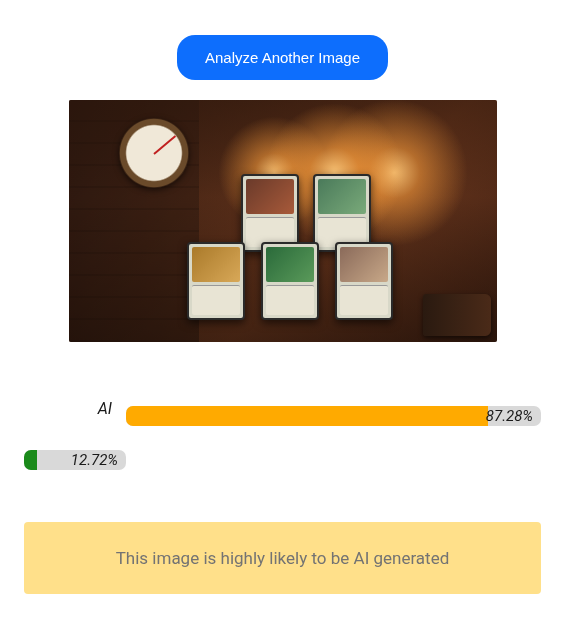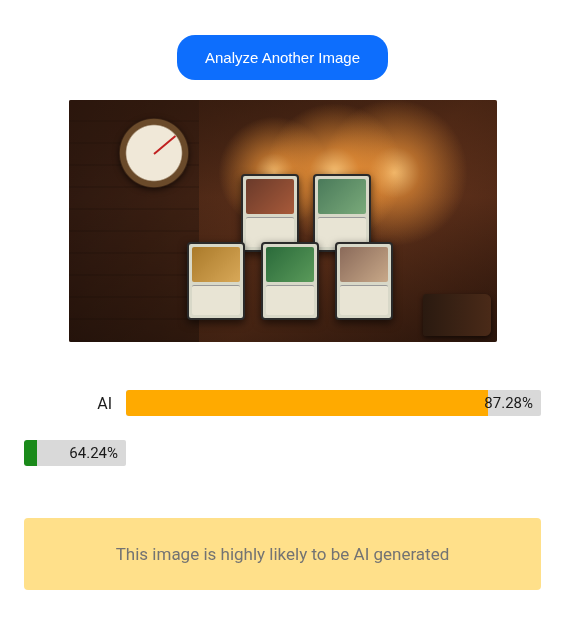--- a/index.html
+++ b/index.html
@@ -106,37 +106,39 @@
       background: repeating-linear-gradient(0deg, rgba(0,0,0,0.25) 0 2px, rgba(70,35,18,0.0) 2px 22px),
                   linear-gradient(90deg,#2a1710,#3a2014);
       opacity: 0.6;
     }
 
     .bars {
       margin-top: 48px;
       width: 100%;
       display: grid;
       grid-template-columns: 102px 1fr;
-      row-gap: 24px;
+      row-gap: 8px;
       align-items: center;
+      font-style: italic;
     }
     .bar-label {
       text-align: right;
       padding-right: 14px;
       font-size: 16px;
       color: #1a1a1a;
     }
     .bar-track {
       position: relative;
-      height: 26px;
+      height: 20px;
       background: #d9d9d9;
-      border-radius: 2px;
+      border-radius: 7px;
       overflow: hidden;
       display: flex;
       align-items: center;
+      margin-top: 16px;
     }
     .bar-fill {
       height: 100%;
       border-radius: 3px 0 0 3px;
     }
     .bar-fill.ai { background: #ffaa00; }
     .bar-fill.human { background: #1a8a1a; }
     .bar-pct {
       position: absolute;
       right: 8px;
@@ -189,18 +191,18 @@
 
   <div class="bars">
     <div class="bar-label">AI</div>
     <div class="bar-track">
       <div class="bar-fill ai" style="width:87.28%;background:#ffaa00"></div>
       <span class="bar-pct">87.28%</span>
     </div>
 
     <div class="bar-track">
       <div class="bar-fill human" style="width:12.72%;background:#1a8a1a"></div>
-      <span class="bar-pct">64.24%</span>
+      <span class="bar-pct">12.72%</span>
     </div>
   </div>
 
   <div class="verdict">This image is highly likely to be AI generated</div>
 </div>
 
 </body></html>

